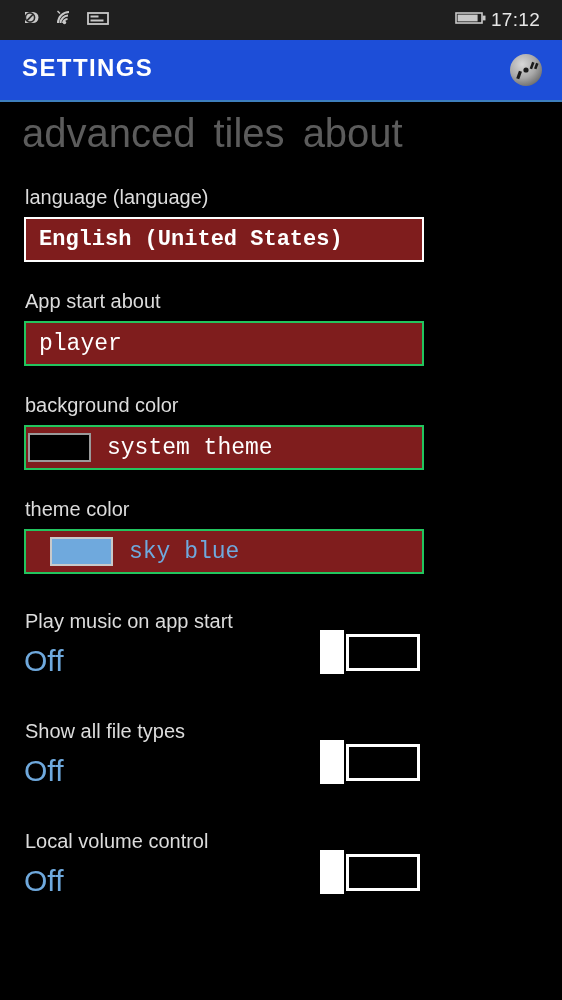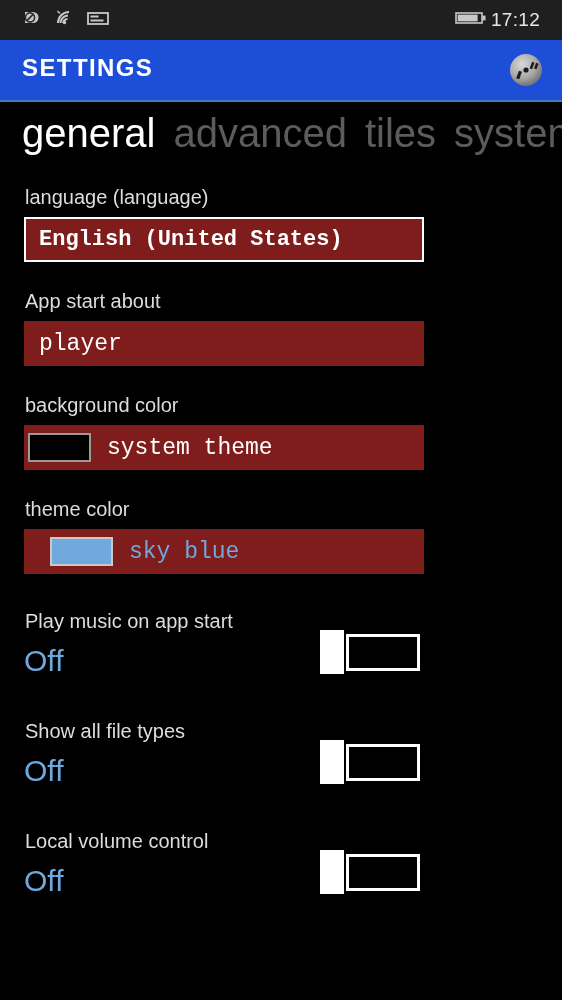--- a/index.html
+++ b/index.html
@@ -117,21 +117,21 @@
   .field-box {
     margin: 8px 24px 0 24px;
     height: 45px;
     border: 2px solid #ffffff;
     background: #7f1d1d;
     display: flex;
     align-items: center;
     padding-left: 13px;
     font-family: Liberation Mono, monospace;
   }
-  .field-box.thin { border: 2px solid #7f1d1d; }
+  .field-box.thin { border: 2px solid #22c55e; }
   .field-value {
     color: #ffffff;
     font-size: 23px;
   }
   .field-value.bold { font-weight: bold; font-size: 22px; }
   .field-value.accent { color: #6fa9dd; }
 
   .swatch {
     width: 63px;
     height: 29px;
@@ -243,24 +243,23 @@
         <circle cx="20" cy="20" r="2.6" fill="#1b1b1b"></circle>
         <rect x="11.5" y="21" width="3.2" height="8" fill="#1b1b1b" transform="rotate(20 13 25)"></rect>
         <rect x="25" y="12" width="2.6" height="7" fill="#1b1b1b" transform="rotate(20 26 15)"></rect>
         <rect x="29" y="13" width="2.6" height="6" fill="#1b1b1b" transform="rotate(20 30 16)"></rect>
       </svg>
     </div>
   </div>
   <div class="header-rule"></div>
 
   <div class="tabs">
-    <span class="tab active">general</span>
     <span class="tab">advanced</span>
     <span class="tab">tiles</span>
-    <span class="tab">system</span>
+    <span class="tab">about</span>
   </div>
 
   <div class="content">
 
     <div class="field-group" style="margin-bottom:28px;">
       <div class="field-label">language (language)</div>
       <div class="field-box">
         <span class="field-value bold">English (United States)</span>
       </div>
     </div>

